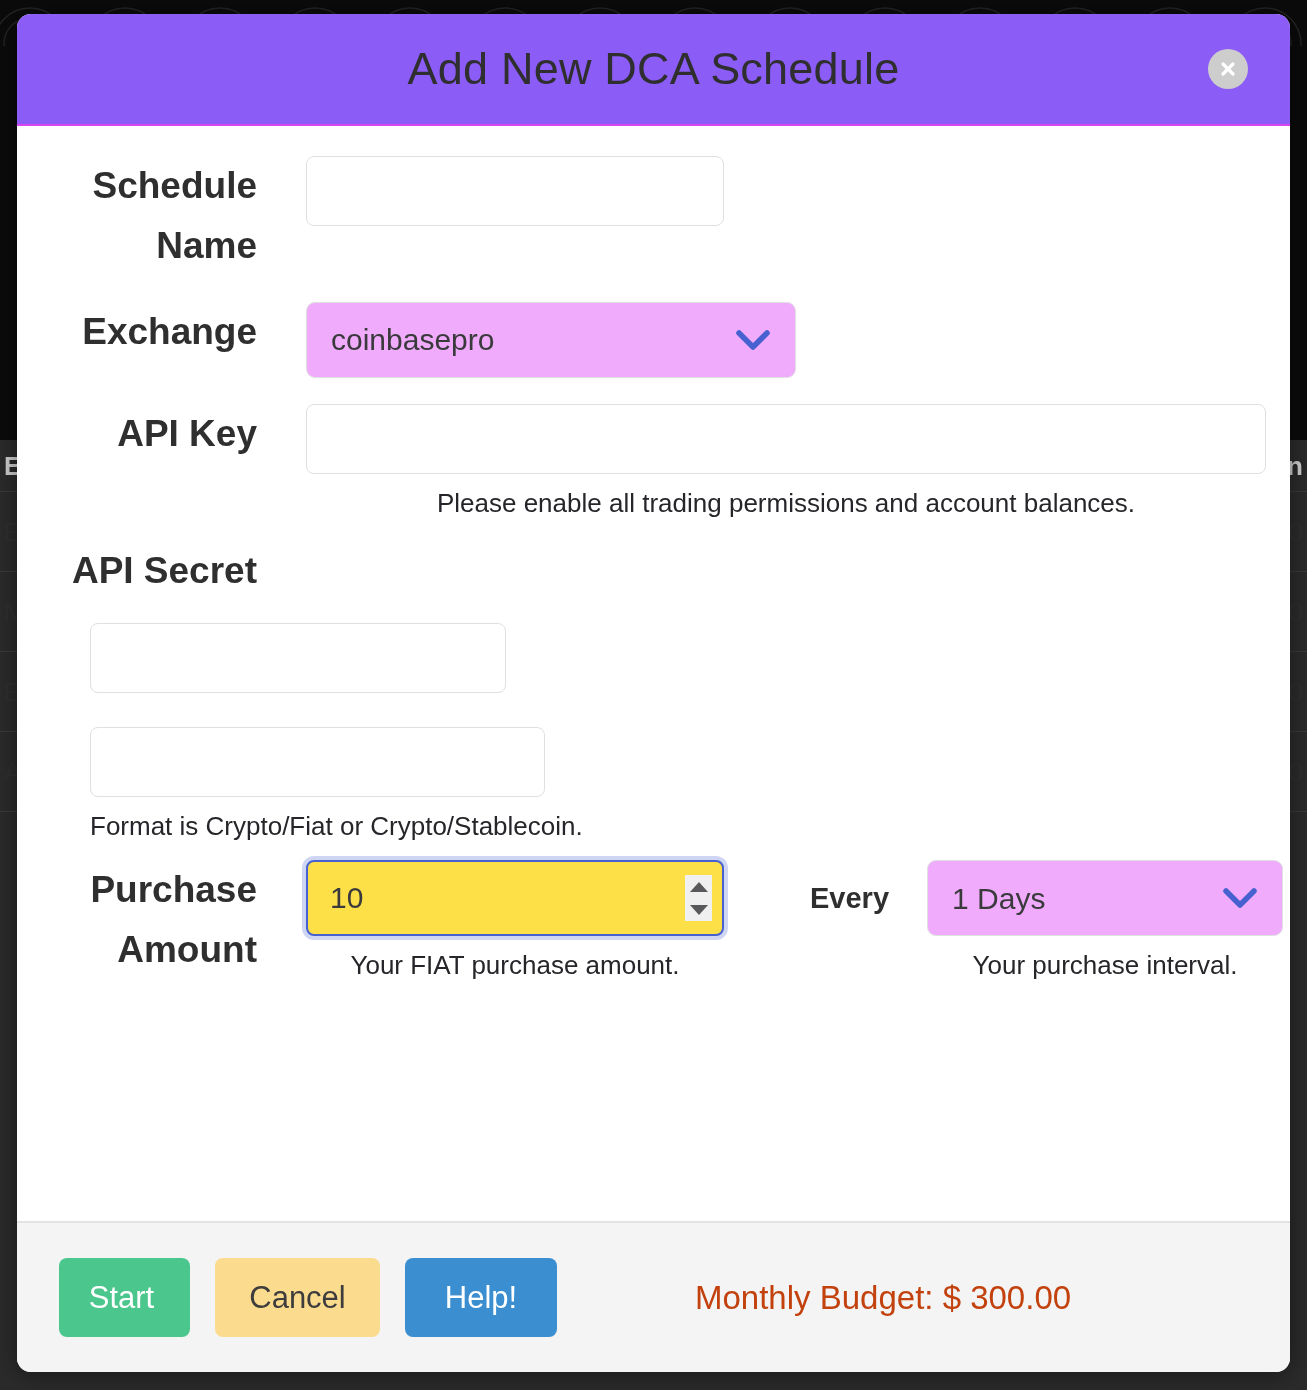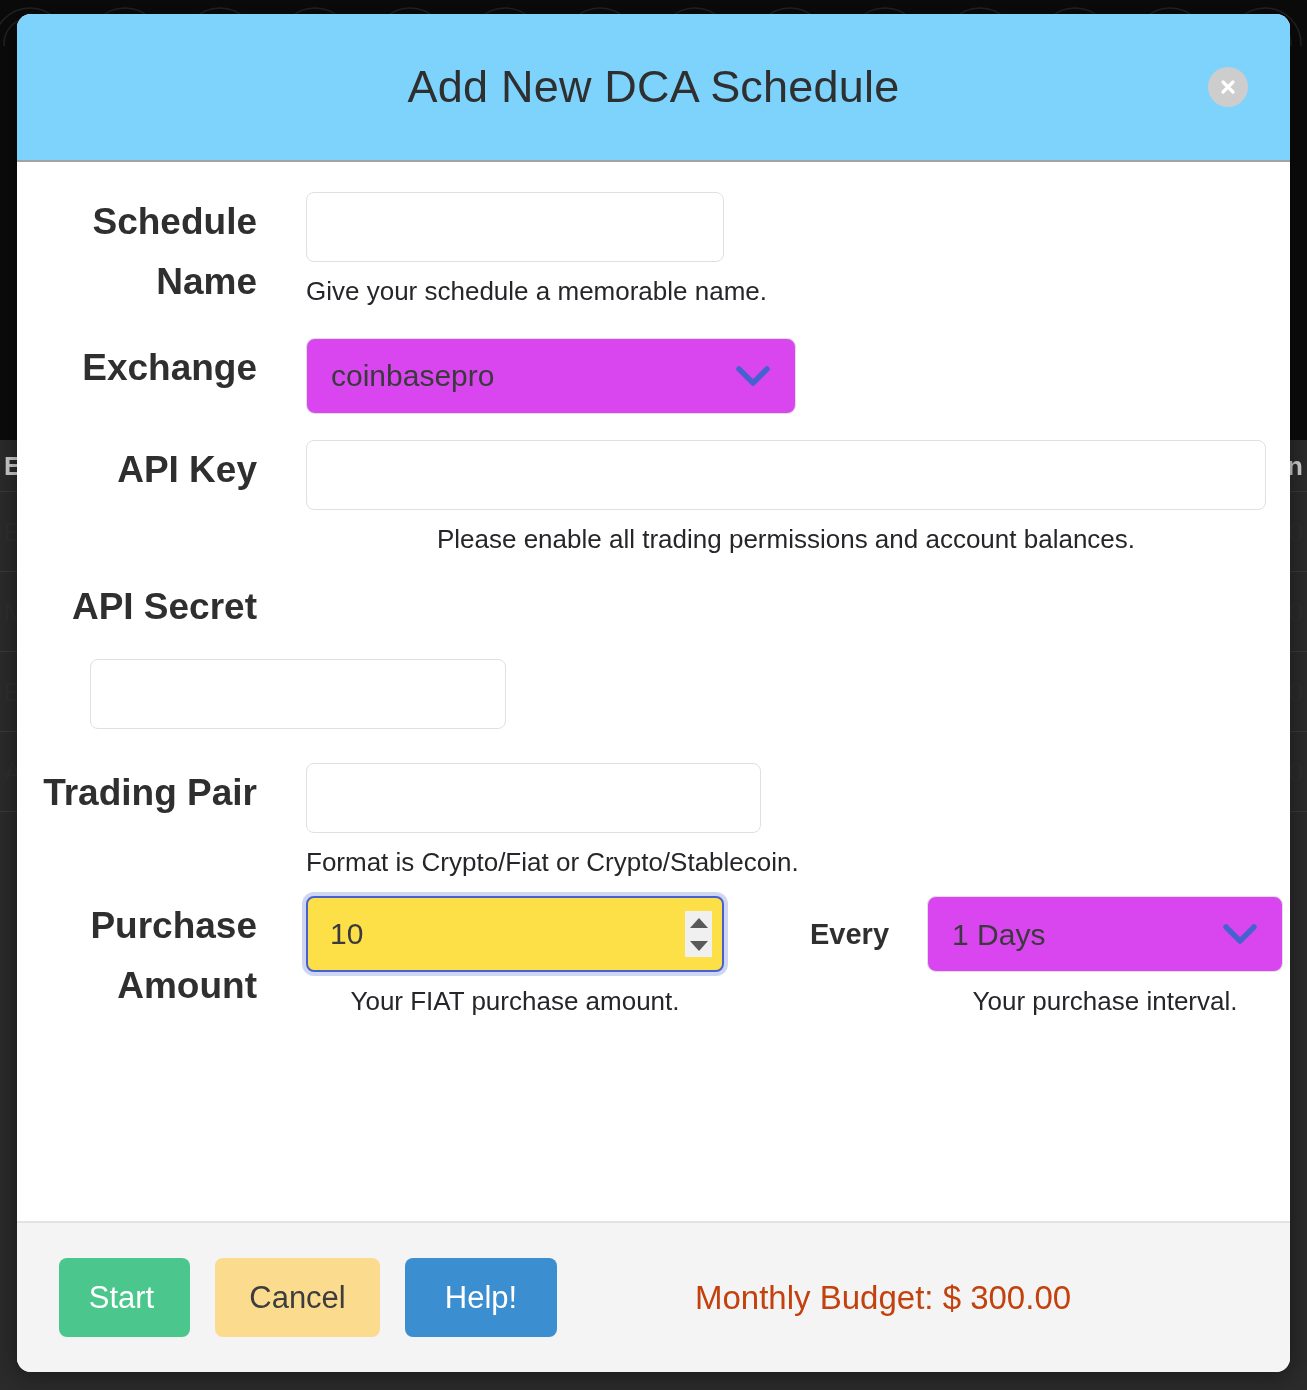--- a/index.html
+++ b/index.html
@@ -65,24 +65,24 @@
     background: #ffffff;
     border-radius: 14px;
     box-shadow: 0 2px 24px rgba(0,0,0,.45);
     overflow: hidden;
     display: flex;
     flex-direction: column;
   }
 
   .modal-header {
     position: relative;
-    height: 148px;
+    height: 112px;
     flex: none;
-    background: #7dd3fc;
-    border-bottom: 2px solid #a3a3a3;
+    background: #8b5cf6;
+    border-bottom: 2px solid #d946ef;
     display: flex;
     align-items: center;
     justify-content: center;
   }
   .modal-title {
     font-size: 45px;
     font-weight: 400;
     color: #2f2f30;
     letter-spacing: .2px;
   }
@@ -157,21 +157,21 @@
   .selectbox {
     position: relative;
     display: inline-block;
   }
   .selectbox select {
     -webkit-appearance: none;
     appearance: none;
     height: 76px;
     border: 1px solid #dfe0e2;
     border-radius: 9px;
-    background: #d946ef;
+    background: #f0abfc;
     font-size: 30px;
     color: #3a3a3c;
     padding: 0 76px 0 24px;
     font-family: "Liberation Sans", sans-serif;
     outline: none;
     width: 100%;
   }
   .chev {
     position: absolute;
     right: 26px;
@@ -356,21 +356,20 @@
       </svg>
     </button>
   </div>
 
   <div class="modal-body">
 
     <div class="form-row">
       <div class="lbl">Schedule Name</div>
       <div class="fieldwrap">
         <input class="txtinput w-name" type="text" placeholder="" style="">
-        <div class="helptext">Give your schedule a memorable name.</div>
       </div>
     </div>
 
     <div class="sp-26"></div>
 
     <div class="form-row">
       <div class="lbl">Exchange</div>
       <div class="fieldwrap">
         <div class="selectbox sel-exchange">
           <select>
@@ -403,21 +402,20 @@
 
     <div class="form-row">
       <div class="fieldwrap">
         <input class="txtinput w-pass" type="text" placeholder="" style="">
       </div>
     </div>
 
     <div class="sp-34"></div>
 
     <div class="form-row">
-      <div class="lbl">Trading Pair</div>
       <div class="fieldwrap">
         <input class="txtinput w-pair" type="text" placeholder="" style="">
         <div class="helptext">Format is Crypto/Fiat or Crypto/Stablecoin.</div>
       </div>
     </div>
 
     <div class="sp-18"></div>
 
     <div class="purchase-row">
       <div class="lbl">Purchase Amount</div>

